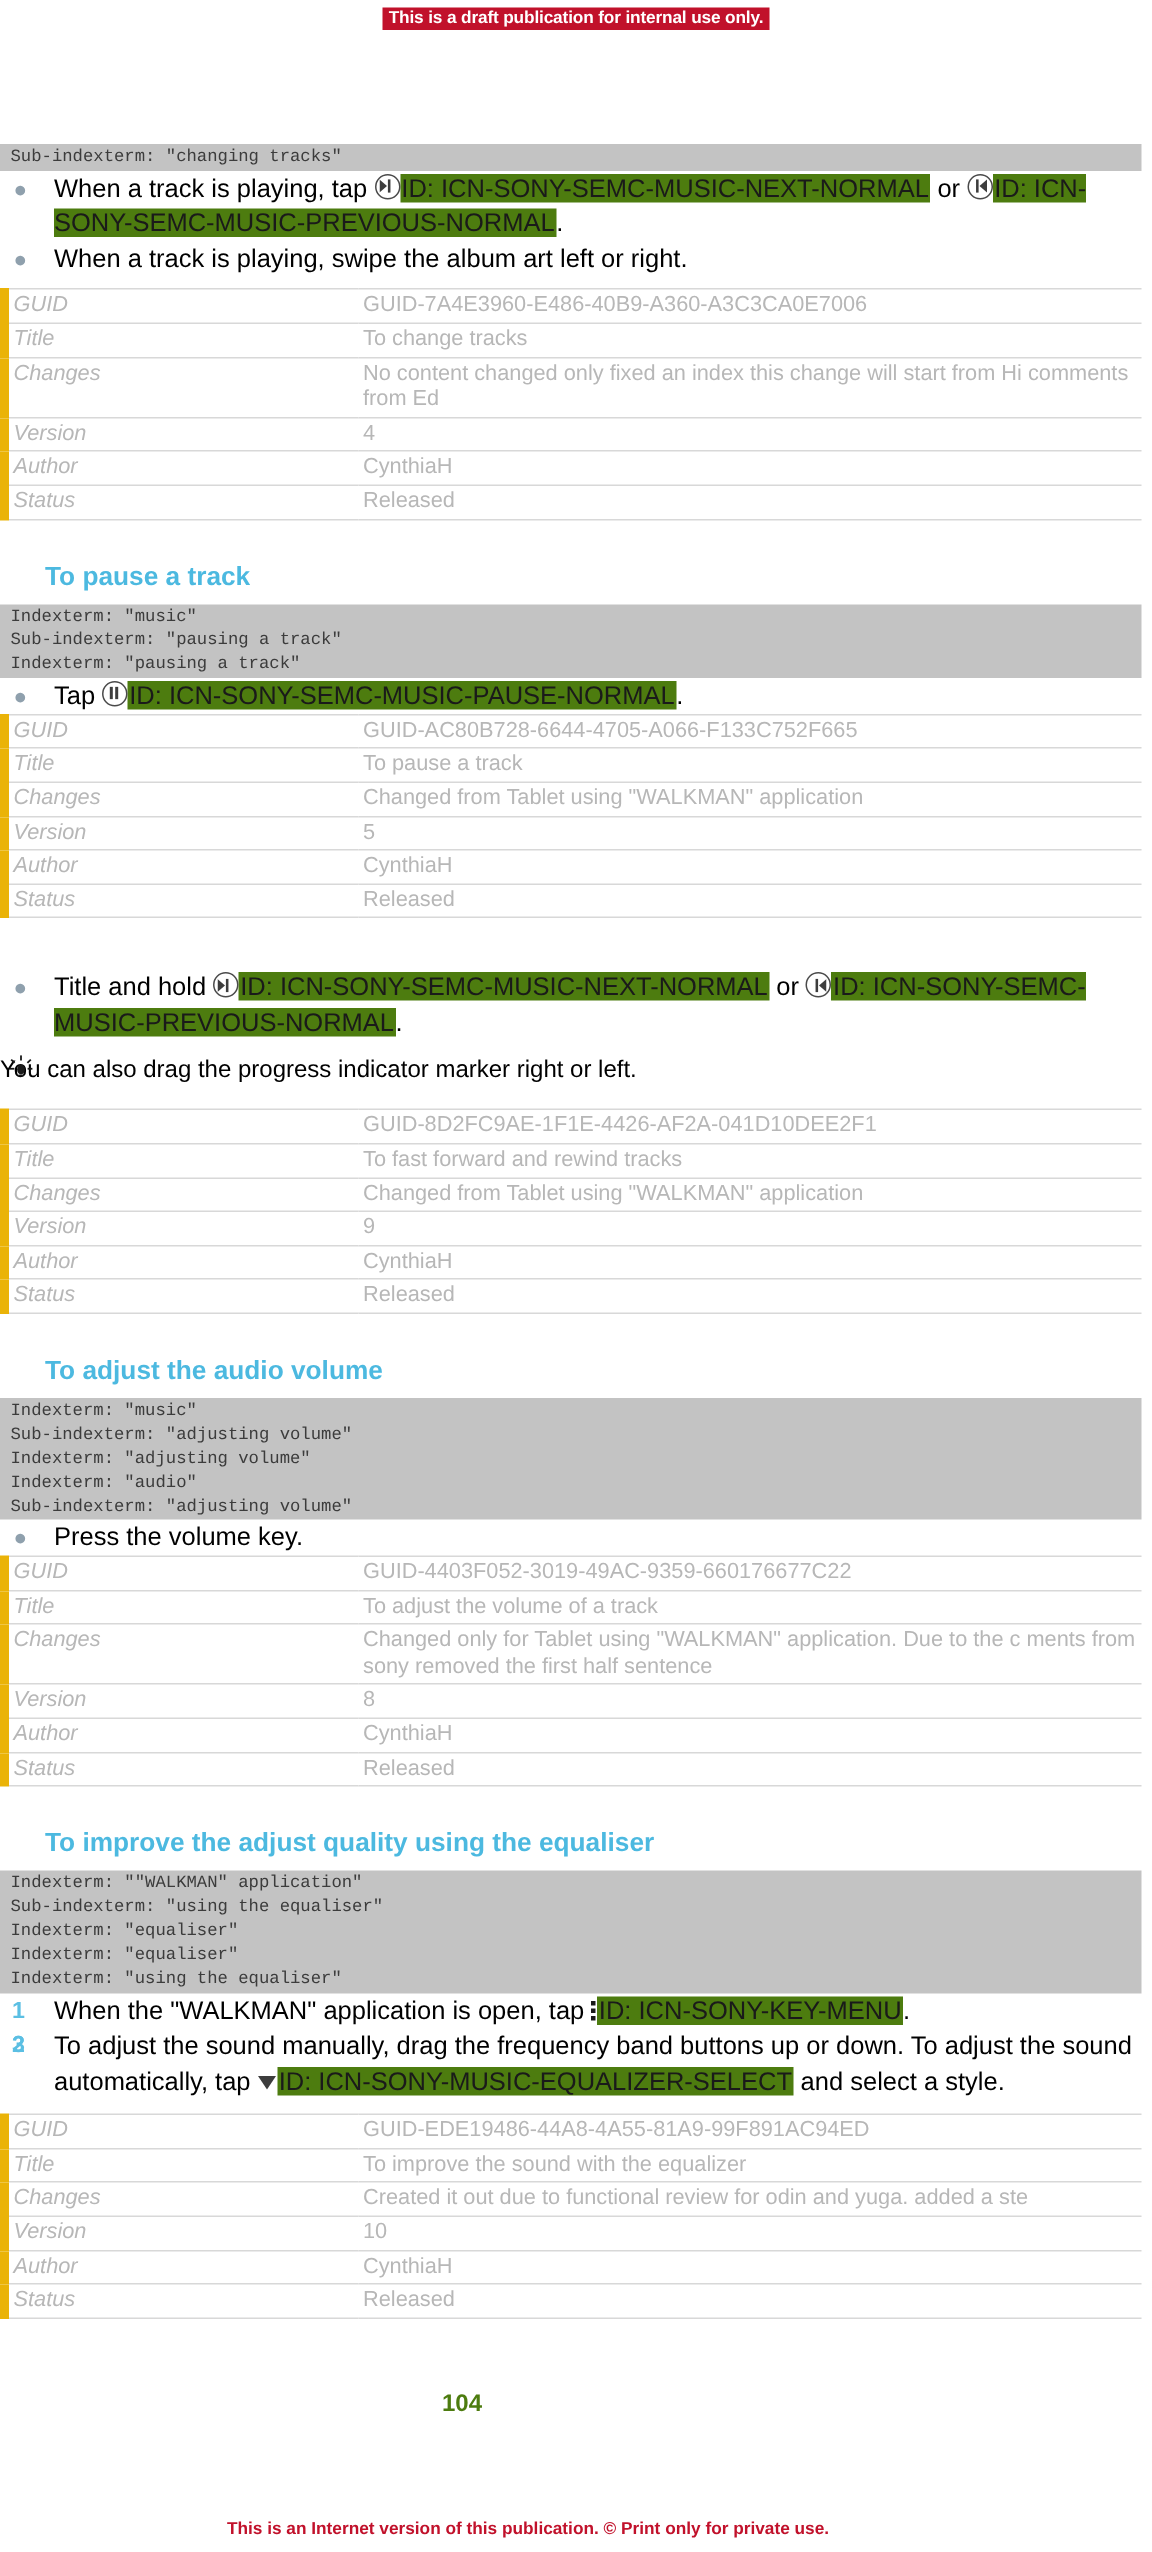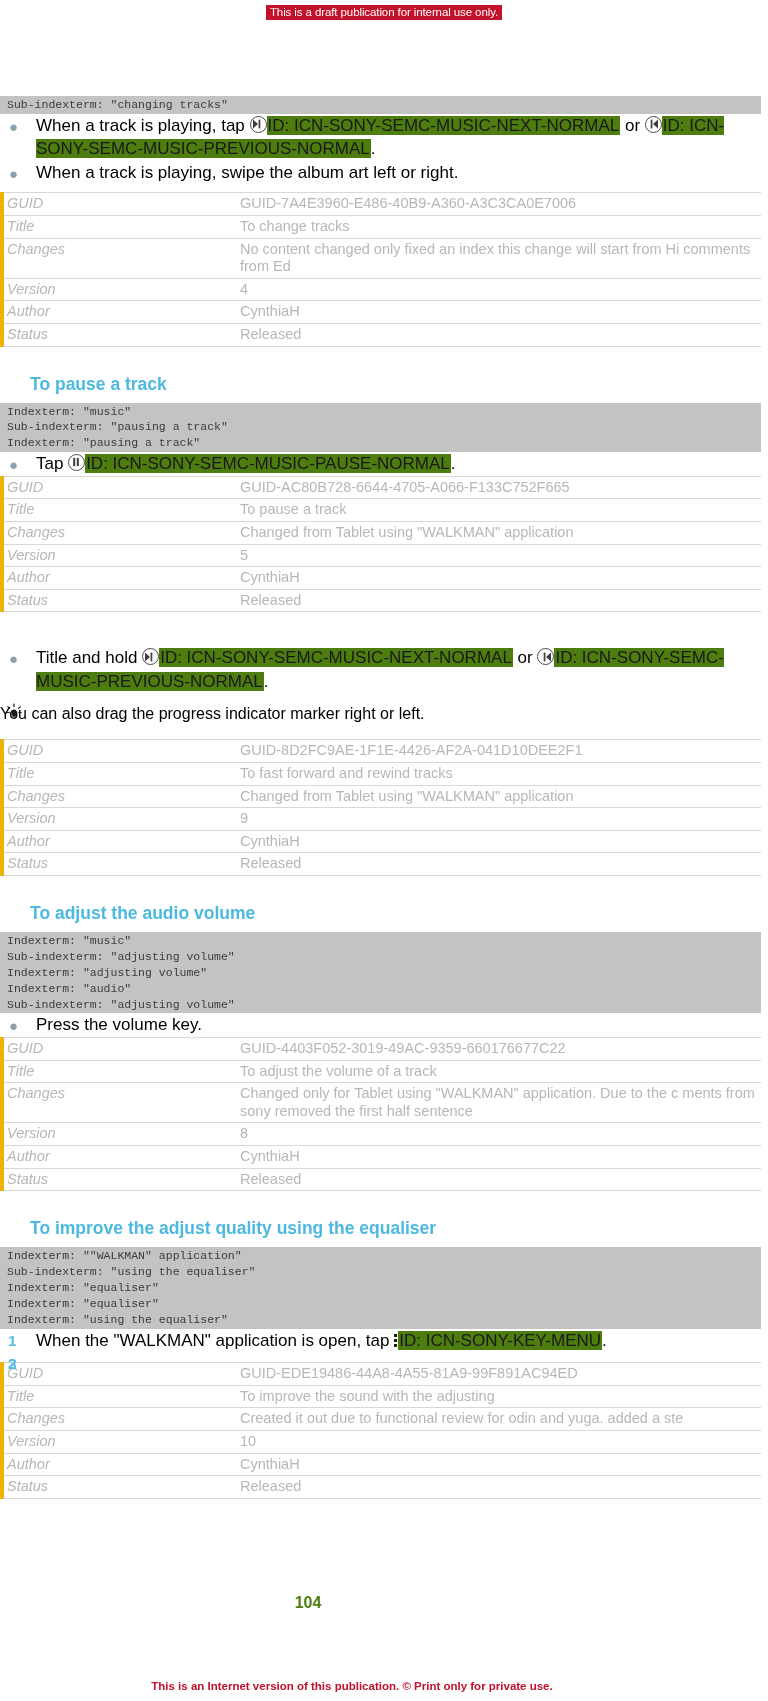--- a/index.html
+++ b/index.html
@@ -22,21 +22,21 @@
     top: 0;
     left: 0;
     width: 768px;
     text-align: center;
     padding-top: 2px;
   }
   .draft-banner span {
     background: #c1112b;
     color: #ffffff;
     font-size: 11.5px;
-    font-weight: normal;
+    font-weight: bold;
     padding: 1px 4px 2px 4px;
     letter-spacing: -0.1px;
   }
 
   
   .page {
     position: absolute;
     top: 96px;
     left: 0;
     width: 768px;
@@ -187,21 +187,21 @@
     border-bottom: 1px solid #d8d8d8;
     padding: 2px 0 2px 3px;
     vertical-align: top;
     line-height: 17.6px;
     white-space: nowrap;
     overflow: visible;
   }
   table.meta tr td.k {
     width: 230px;
     font-style: italic;
-    border-left: 4px solid #eab308;
+    border-left: 6px solid #eab308;
   }
   table.meta tr td.v {
     white-space: normal;
     margin-left: 47px;
   }
 
   
   .reflabel {
     font-size: 9.5px;
     color: #e03b3b;
@@ -473,33 +473,34 @@
     <ol class="steps">
       <li>
         <span class="num">1</span>
         <span><span>When the "WALKMAN" application is open, tap </span><span class="menu-icn"><i></i><i></i><i></i></span><span class="idph">ID: ICN-SONY-KEY-MENU</span><span>.</span></span>
       </li>
       <li>
         <span class="num">2</span>
       </li>
       <li>
         <span class="num">3</span>
+        <span><span>To adjust the sound manually, drag the frequency band buttons up or down. To adjust the sound automatically, tap </span><span class="arrow-down-icn"></span><span class="idph">ID: ICN-SONY-MUSIC-EQUALIZER-SELECT</span><span> and select a style.</span></span>
       </li>
     </ol>
 
     <div class="gap-10"></div>
     <table class="meta">
       <tbody>
           <tr>
         <td class="k">GUID</td>
         <td class="v">GUID-EDE19486-44A8-4A55-81A9-99F891AC94ED</td>
       </tr>
       <tr>
         <td class="k">Title</td>
-        <td class="v">To improve the sound with the adjusting</td>
+        <td class="v">To improve the sound with the equalizer</td>
       </tr>
       <tr>
         <td class="k">Changes</td>
         <td class="v">Created it out due to functional review for odin and yuga. added a ste</td>
       </tr>
       <tr>
         <td class="k">Version</td>
         <td class="v">10</td>
       </tr>
       <tr>

